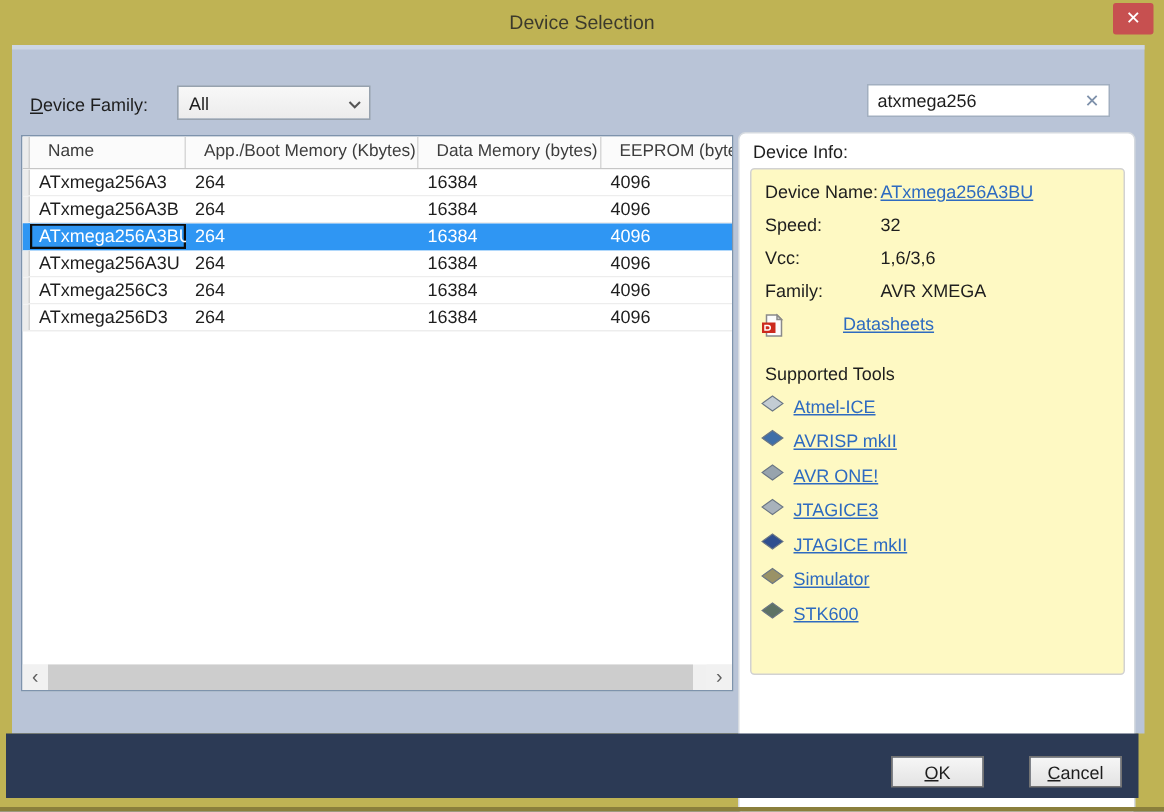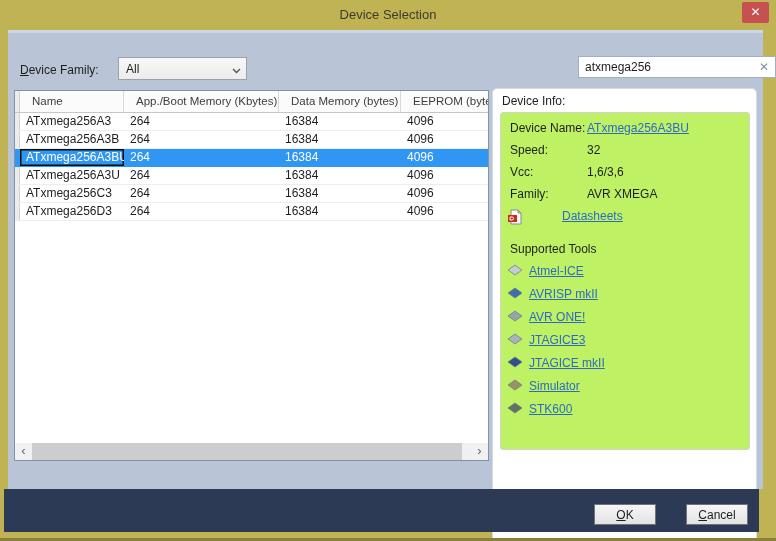--- a/index.html
+++ b/index.html
@@ -45,21 +45,21 @@
 
   .combo{
     position:absolute; left:110px; top:27px; width:129px; height:23px;
     background:linear-gradient(#f8f8f8,#ececec);
     border:1px solid #97a2ae; display:flex; align-items:center; cursor:default;
   }
   .combo-text{ flex:1; padding-left:7px; font-size:12px; color:#1e1e1e; }
   .combo-arrow{ width:20px; text-align:center; color:#555; }
 
   .searchbox{
-    position:absolute; left:570px; top:26px; width:198px; height:22px;
+    position:absolute; left:570px; top:26px; width:162px; height:22px;
     background:#fff; border:1px solid #a2afc0; display:flex; align-items:center;
   }
   .search-input{
     flex:1; min-width:0; border:none; outline:none; background:transparent;
     font-family:"Liberation Sans",sans-serif; font-size:12px; color:#1e1e1e;
     padding-left:6px; height:100%;
   }
   .clear{ width:22px; text-align:center; color:#7e91ab; font-size:12px; cursor:pointer; }
 
   
@@ -100,21 +100,21 @@
   .sb-thumb{ width:430px; height:17px; background:#cdcdcd; flex:none; cursor:pointer; }
 
   
   .info-panel{
     position:absolute; left:484px; top:58px; width:265px; height:455px;
     background:#fff; border:1px solid #d5dae0; border-radius:5px;
   }
   .info-title{ margin:5px 0 0 9px; font-size:12px; color:#1e1e1e; }
   .info-box{
     position:absolute; left:7px; top:23px; width:250px; height:338px;
-    border:1px solid #d2d2d2; border-radius:3px; background:#bef264;
+    border:1px solid #d2d2d2; border-radius:3px; background:#fef9c3;
     padding:8px 4px 0 9px; overflow:hidden;
   }
   .info-row{ display:flex; height:16px; margin-bottom:6px; font-size:12px; }
   .info-label{ width:77px; flex:none; color:#1e1e1e; }
   .info-value{ color:#1e1e1e; }
   .link{ color:var(--link-blue); text-decoration:underline; cursor:pointer; font-size:12px; }
 
   .datasheets{ display:flex; align-items:flex-start; margin-top:5px; height:16px;gap:33px; }
   .datasheets .icon{ width:22px; flex:none; margin-left:-3px; }
   .tools-title{ margin-top:17px; font-size:12px; color:#1e1e1e; }

